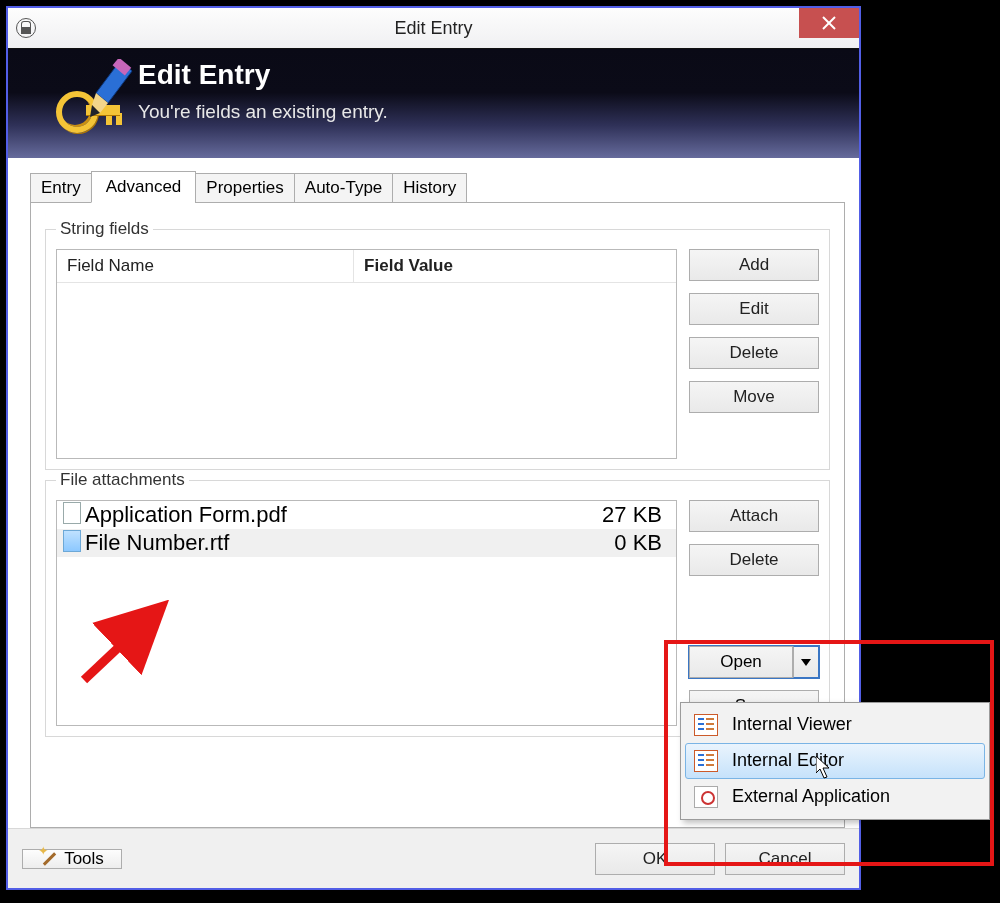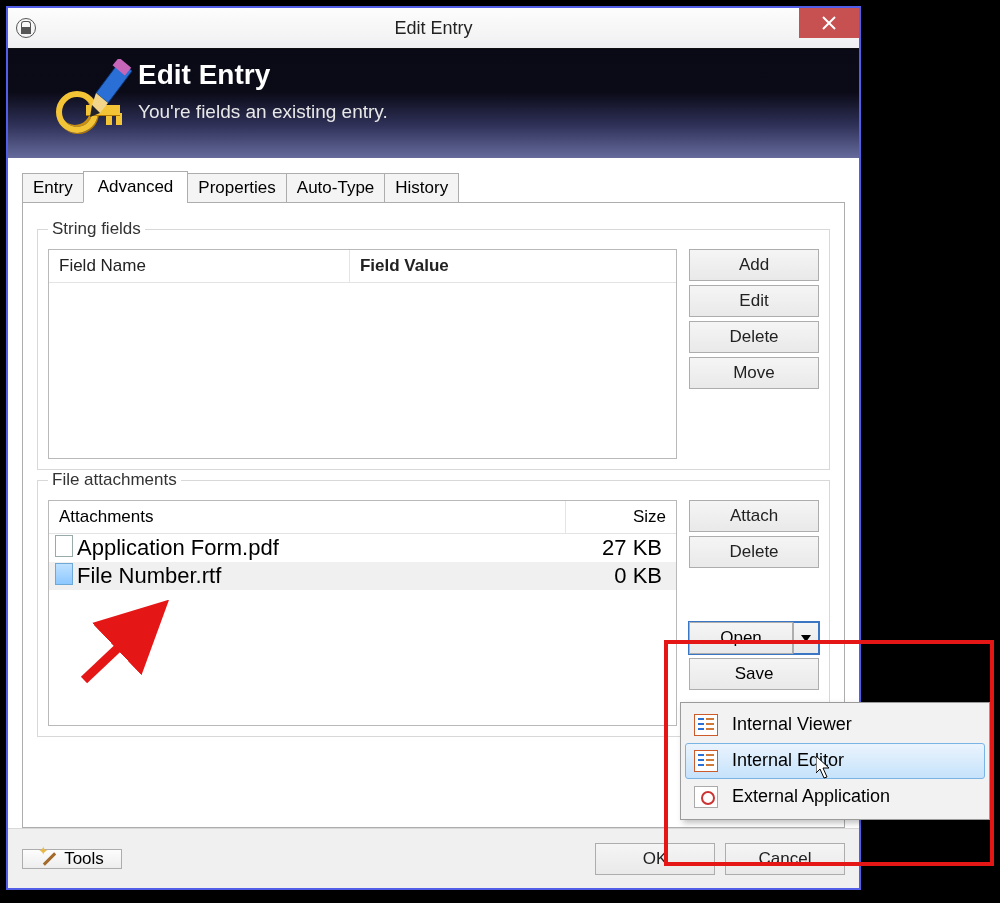--- a/index.html
+++ b/index.html
@@ -60,21 +60,21 @@
   }
   .banner h2 {
     position:absolute; left:130px; top:10px; margin:0;
     color:#fff; font-size:28px; font-weight:600;
   }
   .banner .sub {
     position:absolute; left:130px; top:52px;
     color:#e8e8e8; font-size:19px;
   }
   .content {
-    flex:1; background:#fff; padding:14px 14px 0 14px;
+    flex:1; background:#fff; padding:14px 14px 0 22px;
     display:flex; flex-direction:column;
   }
   .tabs {
     display:flex; align-items:flex-end; height:30px;
   }
   .tab {
     padding:4px 10px; font-size:17px;
     border:1px solid #adadad; background:#f4f4f4;
     margin-right:-1px; cursor:pointer; position:relative;
     top:1px;
@@ -109,21 +109,21 @@
     padding:6px 10px; font-size:17px; color:#222;
     border-right:1px solid #e4e4e4;
     border-bottom:1px solid #e4e4e4;
   }
   .listhead-hdr .col:last-child { border-right:none;font-weight:bold; }
   .listhead-hdr .c1 { flex:0 0 48%; }
   .listhead-hdr .c2 { flex:1; }
   .listhead-body { flex:1; }
   .side-btns {
     width:130px; margin-left:12px;
-    display:flex; flex-direction:column; gap:4px;
+    display:flex; flex-direction:column; gap:12px;
   }
   .btn {
     height:32px; border:1px solid #adadad;
     background:linear-gradient(#f5f5f5,#e9e9e9);
     font-size:17px; color:#222; cursor:pointer;
     display:flex; align-items:center; justify-content:center;
   }
   .file-attachments .fa-body { display:flex; }
   .attach-list {
     border:1px solid #b9b9b9; flex:1;
@@ -341,24 +341,20 @@
             <div class="btn">Delete</div>
             <div class="btn">Move</div>
           </div>
         </div>
       </fieldset>
 
       <fieldset class="group file-attachments">
         <legend>File attachments</legend>
         <div class="fa-body">
           <div class="attach-list" style="height:226px">
-            <div class="attach-hdr">
-              <div class="col ac1">Attachments</div>
-              <div class="col ac2">Size</div>
-            </div>
             <div class="attach-rows" id="attach-rows">
                 <div class="attach-row">
                   <div class="file-ico"></div>
                   <div class="name">Application Form.pdf</div>
                   <div class="size">27 KB</div>
                 </div>
                 <div class="attach-row sel">
                   <div class="file-ico sel"></div>
                   <div class="name">File Number.rtf</div>
                   <div class="size">0 KB</div>

